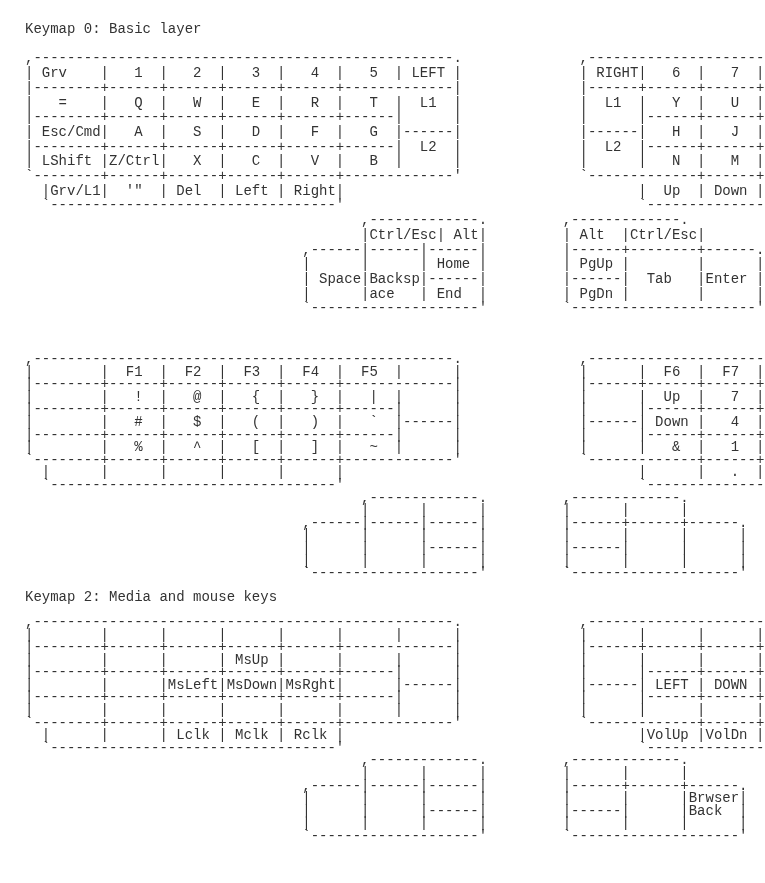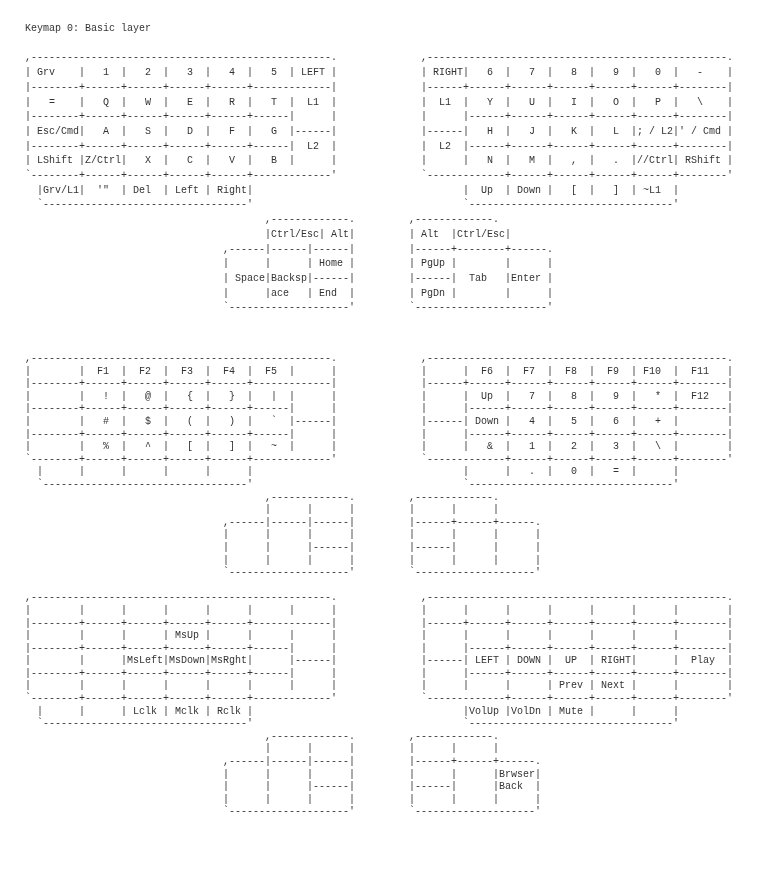--- a/index.html
+++ b/index.html
@@ -13,21 +13,21 @@
     overflow: hidden;
   }
   .doc {
     padding: 22px 0 0 25px;
   }
   .keymap-section {
     display: block;
   }
   .keymap-title, .keymap-art {
     font-family: "Liberation Mono", "DejaVu Sans Mono", monospace;
-    font-size: 10px;
+    font-size: 14px;
     color: #333333;
     letter-spacing: 0;
     white-space: pre;
   }
   .s0 { --lh: 14.7px; }
   .s1 { --lh: 12.6px; margin-top: 37px; }
   .s2 { --lh: 12.6px; margin-top: 11px; }
   .keymap-title {
     line-height: var(--lh);
   }
@@ -78,20 +78,21 @@
                                         ,-------------.         ,-------------.
                                         |      |      |         |      |      |
                                  ,------|------|------|         |------+------+------.
                                  |      |      |      |         |      |      |      |
                                  |      |      |------|         |------|      |      |
                                  |      |      |      |         |      |      |      |
                                  `--------------------'         `--------------------'</pre>
   </section>
 
   <section class="keymap-section s2">
+    <div class="keymap-title">Keymap 2: Media and mouse keys</div>
     <pre class="keymap-art">,--------------------------------------------------.              ,--------------------------------------------------.
 |        |      |      |      |      |      |      |              |      |      |      |      |      |      |        |
 |--------+------+------+------+------+-------------|              |------+------+------+------+------+------+--------|
 |        |      |      | MsUp |      |      |      |              |      |      |      |      |      |      |        |
 |--------+------+------+------+------+------|      |              |      |------+------+------+------+------+--------|
 |        |      |MsLeft|MsDown|MsRght|      |------|              |------| LEFT | DOWN |  UP  | RIGHT|      |  Play  |
 |--------+------+------+------+------+------|      |              |      |------+------+------+------+------+--------|
 |        |      |      |      |      |      |      |              |      |      |      | Prev | Next |      |        |
 `--------+------+------+------+------+-------------'              `-------------+------+------+------+------+--------'
   |      |      | Lclk | Mclk | Rclk |                                   |VolUp |VolDn | Mute |      |      |

